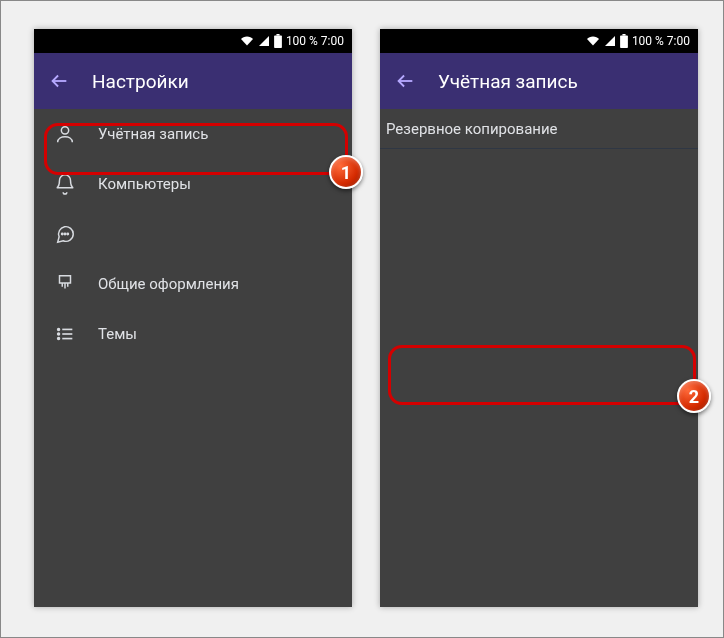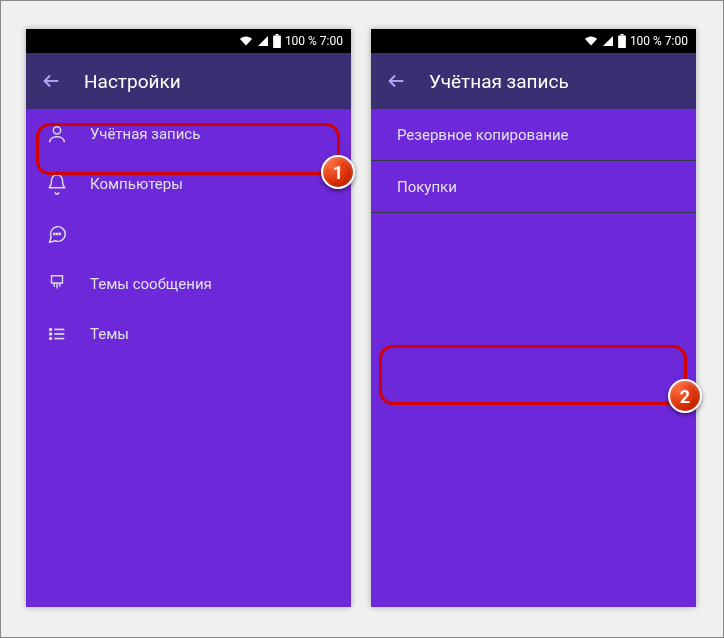--- a/index.html
+++ b/index.html
@@ -13,26 +13,27 @@
   }
   .phones {
     display: flex;
     gap: 20px;
     padding: 28px 25px;
     height: 100%;
   }
   .phone {
     width: 325px;
     height: 578px;
-    background: #6d28d9;
+    background: #404040;
     color: #e8eaed;
     display: flex;
     flex-direction: column;
     box-shadow: 0 0 6px rgba(0,0,0,0.3);
     position: relative;
+    margin-left: 8px;
   }
   .status-bar {
     height: 24px;
     background: #000;
     display: flex;
     justify-content: flex-end;
     align-items: center;
     padding: 0 8px;
     font-size: 12px;
     color: #fff;
@@ -69,22 +70,22 @@
     display: flex;
     align-items: center;
     padding: 0 20px;
     height: 50px;
     color: #e0e2e6;
     font-size: 15px;
     gap: 22px;
   }
   .phone-right .list-item {
     border-bottom: 1px solid #2f3744;
-    padding: 0 26px;
-    height: 52px;
+    padding: 0 6px;
+    height: 40px;
   }
   .list-item .icon {
     width: 22px;
     height: 22px;
     display: flex;
     align-items: center;
     justify-content: center;
     color: #d8dbe0;
   }
   .highlight-1 {
@@ -191,21 +192,21 @@
             </svg>
         </span>
       </div>
       <div class="list-item">
         <span class="icon">
           <svg width="22" height="22" viewBox="0 0 24 24" fill="none" stroke="currentColor" stroke-width="1.6">
               <path d="M6 3h12v8H6z"></path>
               <path d="M9 11v4M12 11v6M15 11v4"></path>
             </svg>
         </span>
-        <span>Темы сообщения</span>
+        <span>Общие оформления</span>
       </div>
       <div class="list-item">
         <span class="icon">
           <svg width="22" height="22" viewBox="0 0 24 24" fill="none" stroke="currentColor" stroke-width="1.8">
               <circle cx="5" cy="7" r="1" fill="currentColor"></circle>
               <line x1="9" y1="7" x2="20" y2="7"></line>
               <circle cx="5" cy="12" r="1" fill="currentColor"></circle>
               <line x1="9" y1="12" x2="20" y2="12"></line>
               <circle cx="5" cy="17" r="1" fill="currentColor"></circle>
               <line x1="9" y1="17" x2="20" y2="17"></line>
@@ -247,22 +248,19 @@
             <path d="M11 18l-6-6 6-6"></path>
           </svg>
       </span>
       <span class="header-title">Учётная запись</span>
     </div>
 
     <div class="list">
       <div class="list-item">
         <span>Резервное копирование</span>
       </div>
-      <div class="list-item">
-        <span>Покупки</span>
-      </div>
     </div>
 
     <div class="highlight-2"></div>
     <div class="badge badge-2">2</div>
   </div>
 
 </div>
 
 </body></html>

